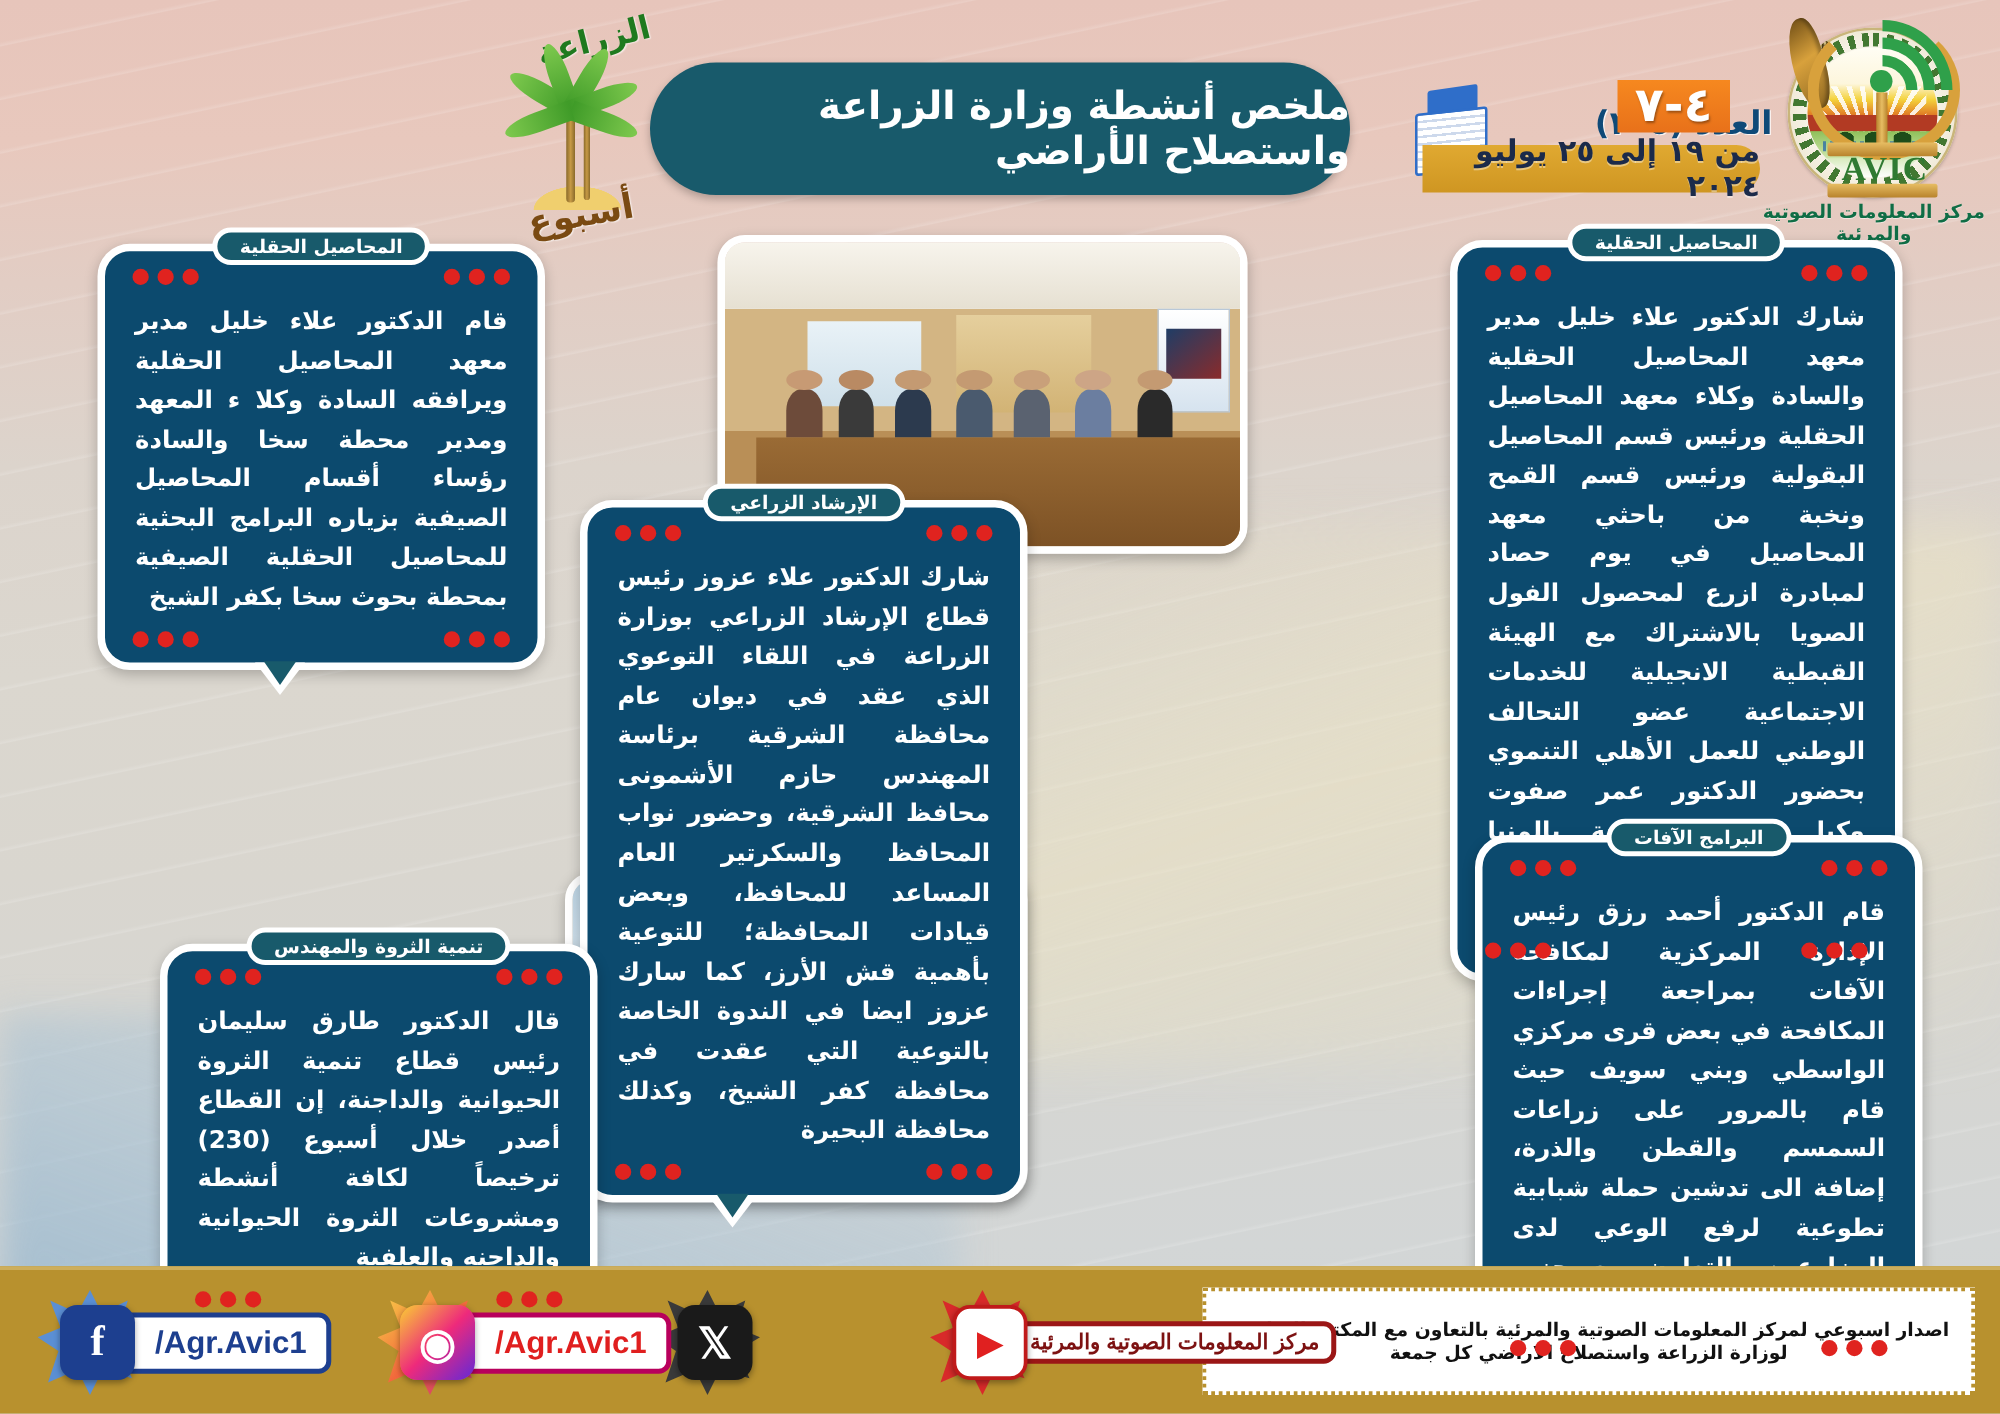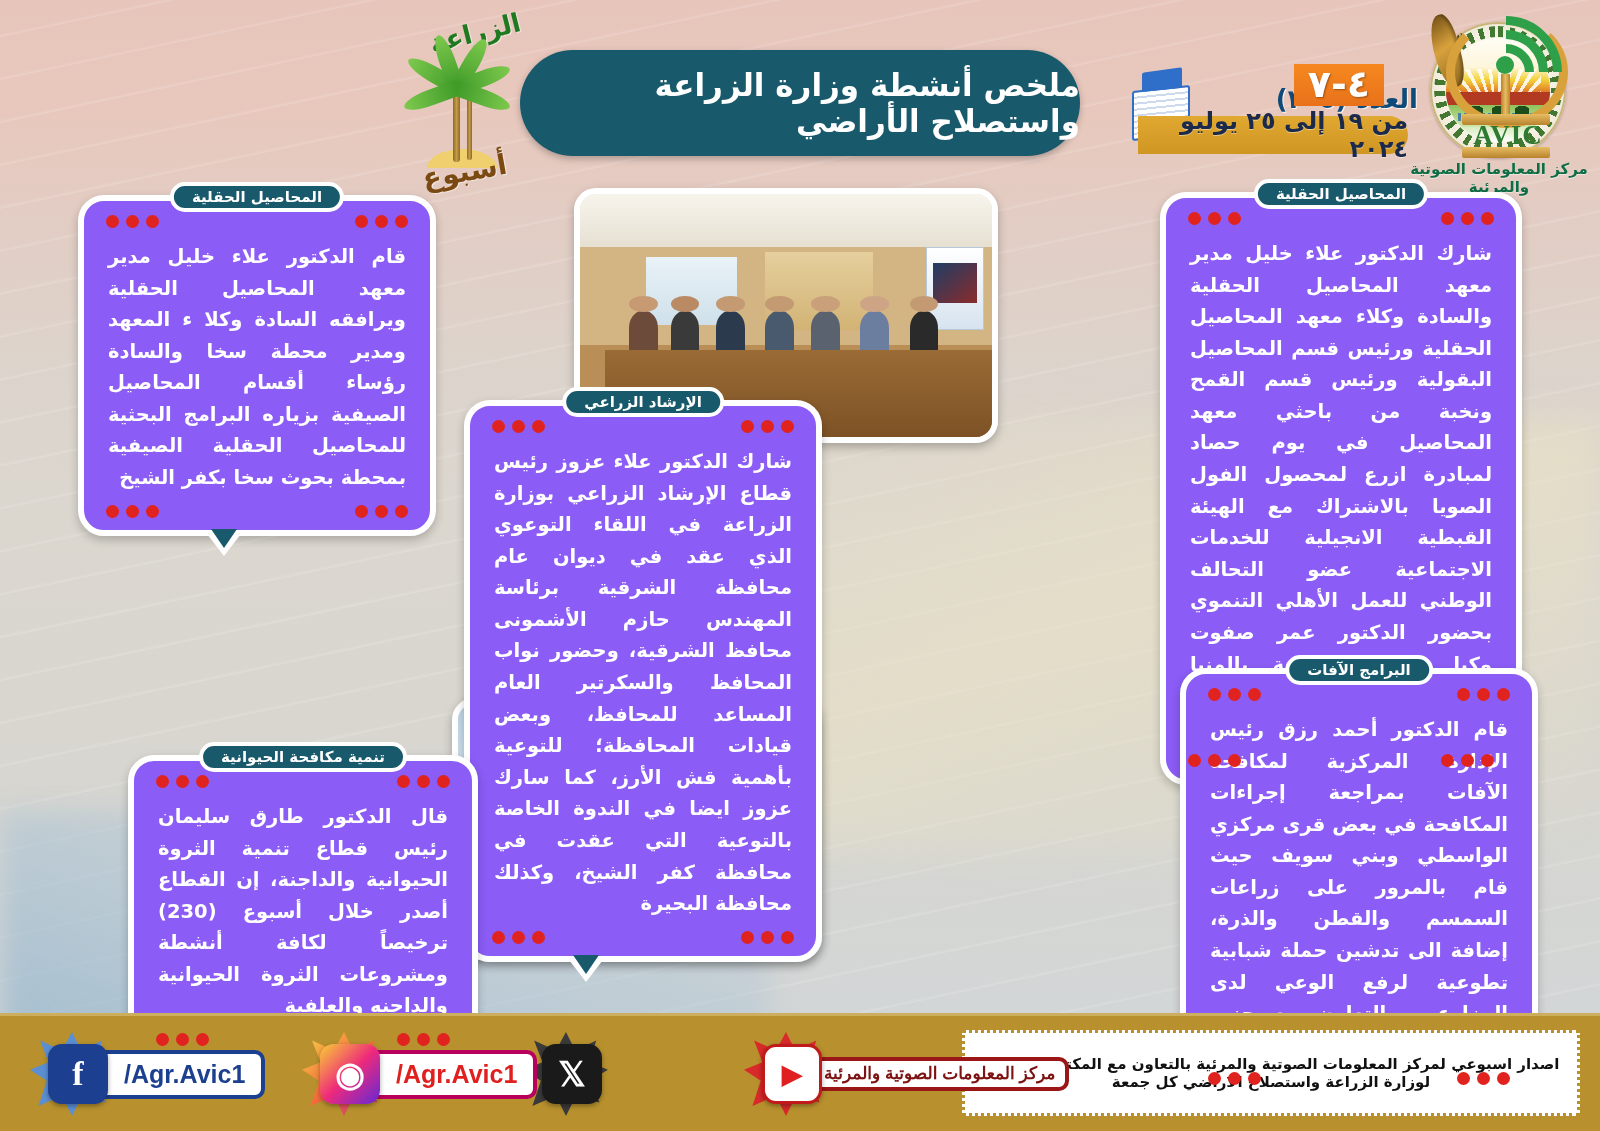--- a/index.html
+++ b/index.html
@@ -186,21 +186,21 @@
   }
   #avic-sub {
     position:absolute; left:0; top:156px; width:190px; text-align:center;
     font-size:15px; font-weight:900; color:#0f6d45;
     text-shadow: 0 1px 0 rgba(255,255,255,.5);
   }
 
   
   .card {
     position: absolute;
-    background: #8b5cf6;
+    background: #0c4a6e;
     border: 6px solid #ffffff;
     border-radius: 26px;
     box-shadow: 0 4px 10px rgba(0,0,0,.22);
   }
   .card-tab {
     position: absolute; top: -19px; left: 50%; transform: translateX(-50%);
     background: #185a6b;
     border: 4px solid #ffffff;
     border-radius: 18px;
     padding: 2px 18px;
@@ -586,21 +586,21 @@
     </div>
   <div class="dots br">
       <span></span>
       <span></span>
       <span></span>
     </div>
   <div class="tail"></div>
 </div>
 
 <div class="card" id="card-livestock">
-  <div class="card-tab">تنمية مكافحة الحيوانية</div>
+  <div class="card-tab">تنمية الثروة والمهندس</div>
   <div class="dots tl">
       <span></span>
       <span></span>
       <span></span>
     </div>
   <div class="dots tr">
       <span></span>
       <span></span>
       <span></span>
     </div>

